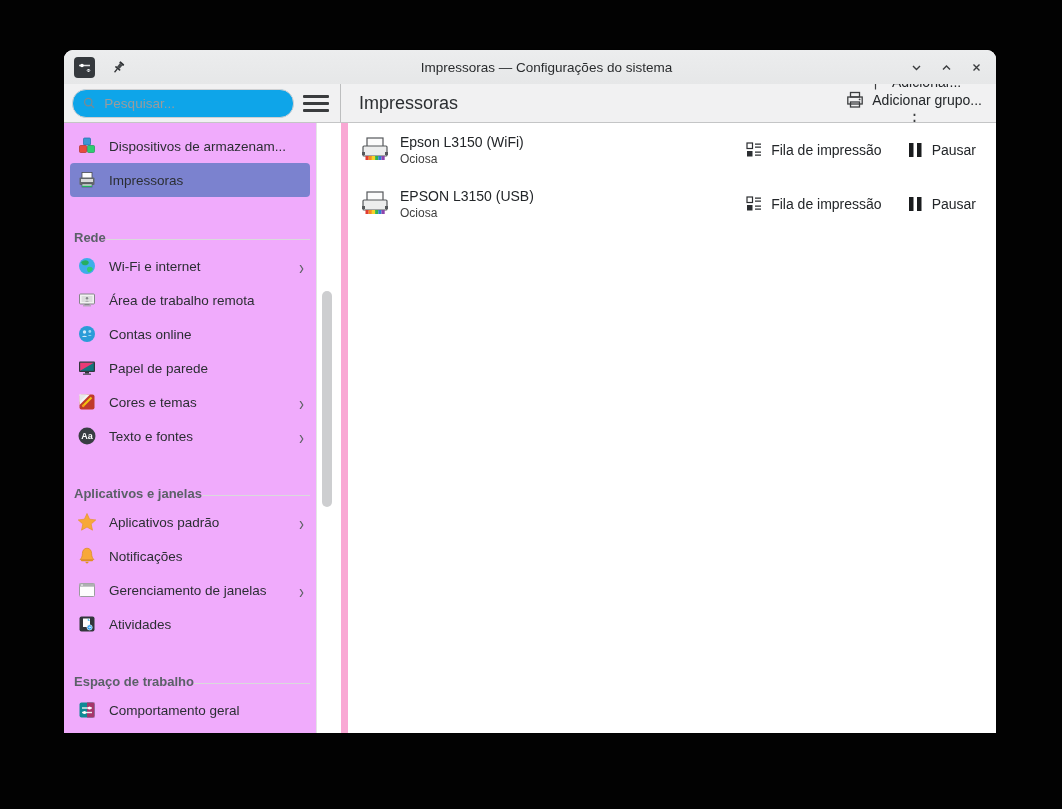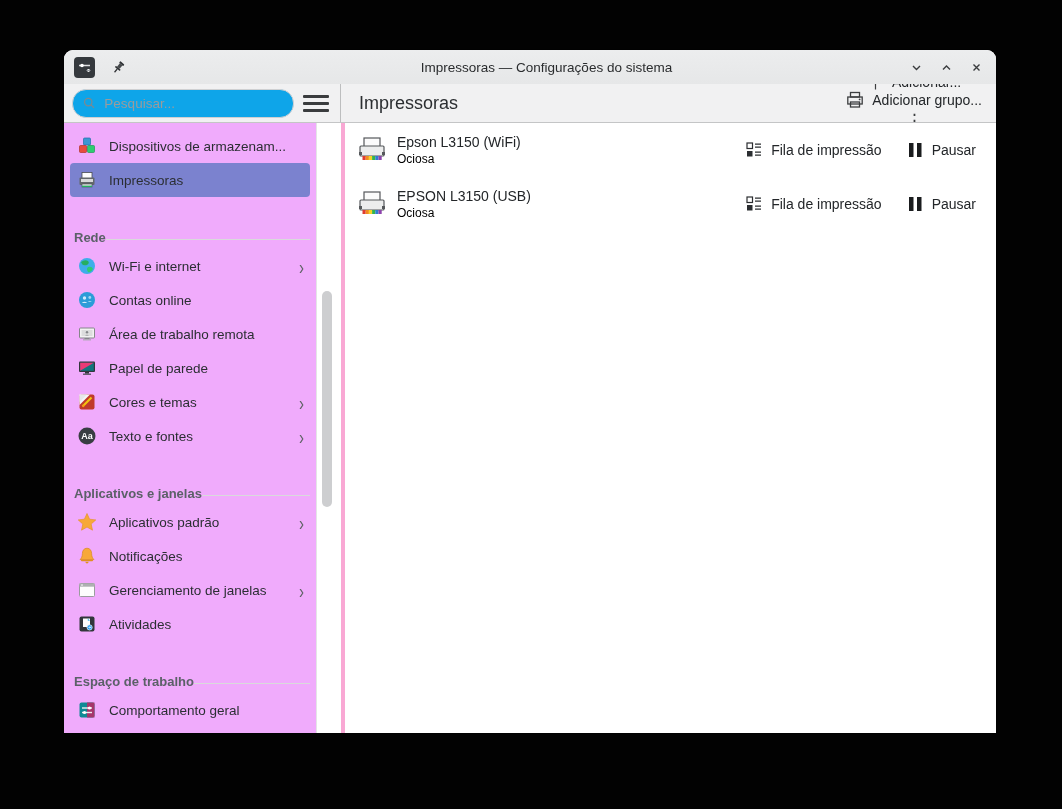--- a/index.html
+++ b/index.html
@@ -32,37 +32,37 @@
   .toolbar-right{flex:1;border-left:1px solid #bdbebf;display:flex;align-items:center;padding:0 14px 0 18px;}
   .page-title{font-size:18px;color:#2b2e31;}
   .toolbar-actions{margin-left:auto;display:flex;align-items:center;flex-direction:column;}
   .tool-btn{display:flex;align-items:center;gap:8px;font-size:14px;color:#232629;cursor:pointer;}
   .overflow-btn{display:flex;align-items:center;justify-content:center;width:18px;height:24px;cursor:pointer;}
   
   .bodyrow{flex:1;display:flex;min-height:0;}
   .sidebar{width:252px;flex:0 0 252px;padding-top:6px;overflow:hidden;background:#f0abfc;}
   .gutter{width:24px;flex:0 0 24px;position:relative;border-left:1px solid #e4e5e6;background:#fff;}
   .scroll-thumb{position:absolute;left:5px;top:168px;width:10px;height:216px;background:#cdced0;border-radius:5px;}
-  .main{flex:1;border-left:4px solid #f9a8d4;background:#fff;padding-top:0;}
+  .main{flex:1;border-left:7px solid #f9a8d4;background:#fff;padding-top:0;}
   
   .side-item{height:34px;margin:0 6px;padding:0 6px;border-radius:4px;display:flex;
              align-items:center;gap:11px;font-size:13.5px;color:#2b2e33;cursor:pointer;}
   .side-item.selected{background:#7b82cf;}
   .side-item .chev{margin-left:auto;color:#5f6366;font-size:15px;line-height:1;transform:scaleY(1.35);}
   .side-icon{width:22px;height:22px;flex:0 0 22px;display:flex;align-items:center;justify-content:center;}
   .side-section{height:36px;margin:12px 6px 0 10px;display:flex;align-items:flex-end;gap:0;padding-bottom:4px;text-align:right;}
   .side-section .sec-label{font-size:13px;font-weight:bold;color:#5b6068;white-space:nowrap;}
   .side-section .sec-line{flex:1;height:1px;background:#d9dadb;margin-bottom:5px;}
   .side-label{white-space:nowrap;overflow:hidden;text-overflow:ellipsis;}
   
   .printer-row{height:54px;display:flex;align-items:center;padding:0 20px 0 10px;gap:8px;}
   .printer-icon{width:34px;height:34px;flex:0 0 34px;display:flex;align-items:center;justify-content:center;}
   .printer-info{display:flex;flex-direction:column;gap:2px;}
   .printer-name{font-size:14px;color:#232629;}
-  .printer-status{font-size:12px;color:#000000;}
+  .printer-status{font-size:12px;color:#404040;}
   .row-actions{margin-left:auto;display:flex;align-items:center;gap:26px;}
   .row-btn{display:flex;align-items:center;gap:9px;font-size:14px;color:#232629;cursor:pointer;text-align:center;}
 </style>
 </head>
 <body>
 
 <div class="stage">
   <div class="window">
 
     <div class="titlebar">
@@ -184,42 +184,42 @@
               <path d="M11,11 Q15,10 16,13 Q14,17 11,16 Q9,13 11,11 Z" fill="#2ecc71"></path>
             </svg>
           </span>
           <span class="side-label">Wi-Fi e internet</span>
           <span class="chev">›</span>
         </div>
 
         <div class="side-item">
           <span class="side-icon">
             <svg width="20" height="20" viewBox="0 0 20 20">
-              <circle cx="10" cy="10" r="8" fill="#2b9cd8"></circle>
-              <circle cx="7.5" cy="8" r="1.7" fill="#cfeafa"></circle>
-              <path d="M4.8,13 Q7.5,10.5 10.2,13 Z" fill="#cfeafa"></path>
-              <circle cx="12.8" cy="7.5" r="1.4" fill="#9fd7f5"></circle>
-              <path d="M10.8,12 Q12.8,10 14.8,12 Z" fill="#9fd7f5"></path>
-            </svg>
-          </span>
-          <span class="side-label">Contas online</span>
-        </div>
-
-        <div class="side-item">
-          <span class="side-icon">
-            <svg width="20" height="20" viewBox="0 0 20 20">
               <rect x="2.5" y="4" width="15" height="10" rx="1" fill="#f2f2f2" stroke="#85878a" stroke-width="1"></rect>
               <rect x="4.5" y="6" width="11" height="6" fill="#dcdddd"></rect>
               <circle cx="10" cy="8.2" r="1.2" fill="#85878a"></circle>
               <path d="M8,11.5 Q10,9.8 12,11.5 Z" fill="#85878a"></path>
               <rect x="7.5" y="14" width="5" height="1.2" fill="#85878a"></rect>
               <rect x="6" y="15.2" width="8" height="1.2" fill="#a9abad"></rect>
             </svg>
           </span>
           <span class="side-label">Área de trabalho remota</span>
+        </div>
+
+        <div class="side-item">
+          <span class="side-icon">
+            <svg width="20" height="20" viewBox="0 0 20 20">
+              <circle cx="10" cy="10" r="8" fill="#2b9cd8"></circle>
+              <circle cx="7.5" cy="8" r="1.7" fill="#cfeafa"></circle>
+              <path d="M4.8,13 Q7.5,10.5 10.2,13 Z" fill="#cfeafa"></path>
+              <circle cx="12.8" cy="7.5" r="1.4" fill="#9fd7f5"></circle>
+              <path d="M10.8,12 Q12.8,10 14.8,12 Z" fill="#9fd7f5"></path>
+            </svg>
+          </span>
+          <span class="side-label">Contas online</span>
         </div>
 
 
         <div class="side-item">
           <span class="side-icon">
             <svg width="20" height="20" viewBox="0 0 20 20">
               <rect x="2" y="3.5" width="16" height="10.5" rx="1" fill="#31363b"></rect>
               <rect x="3.2" y="4.7" width="13.6" height="8.1" fill="#12747e"></rect>
               <path d="M3.2,4.7 L16.8,4.7 L3.2,12.8 Z" fill="#e93a76"></path>
               <rect x="8" y="14" width="4" height="1.6" fill="#31363b"></rect>

